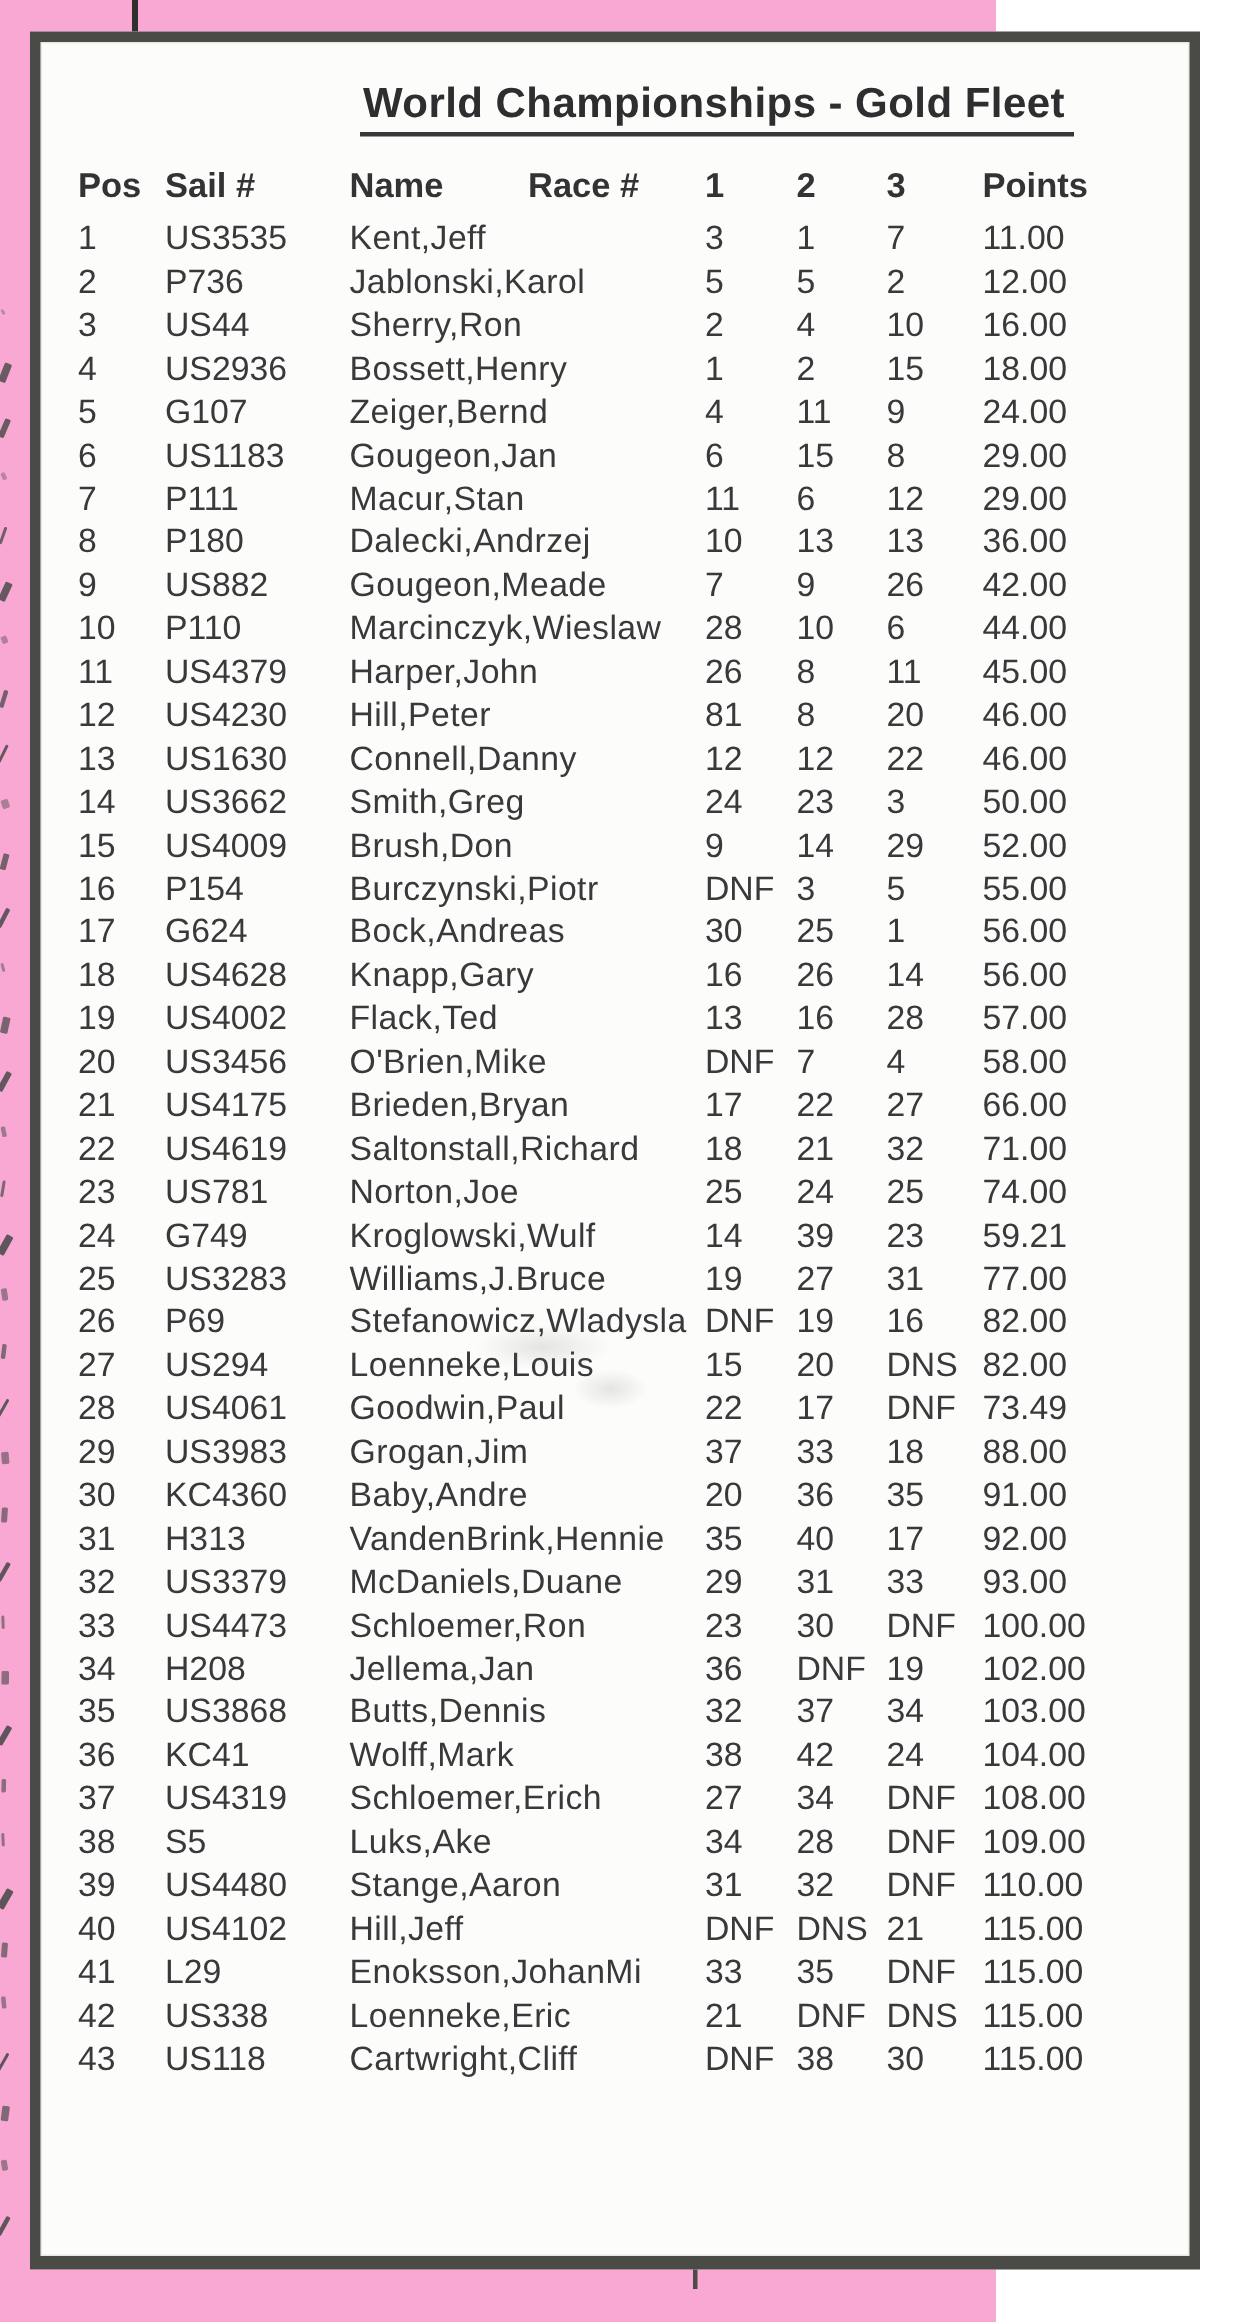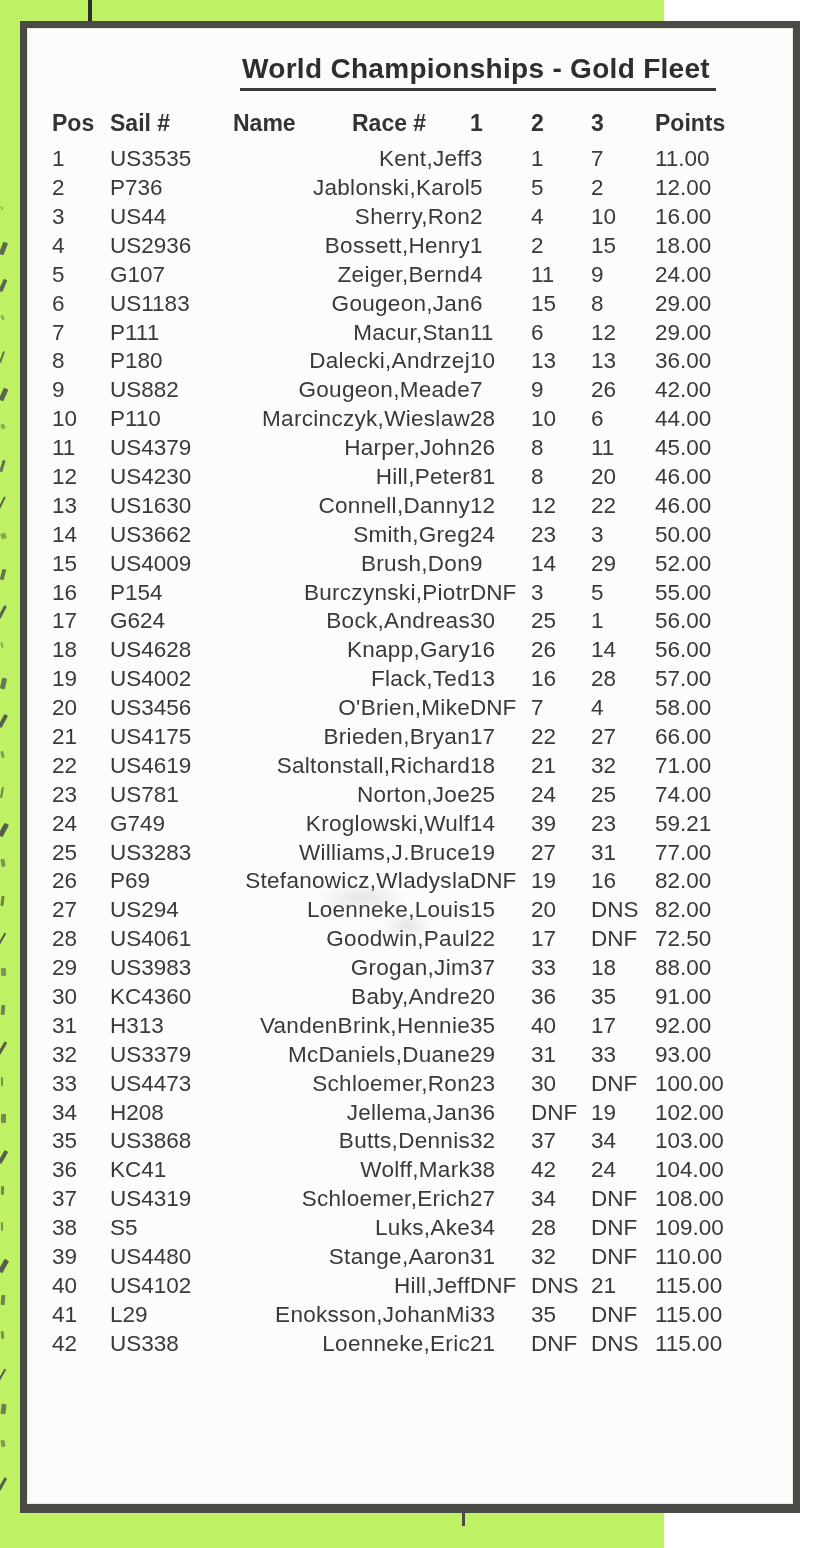--- a/index.html
+++ b/index.html
@@ -1,21 +1,21 @@
 <!DOCTYPE html>
 <html><head>
 <meta charset="utf-8">
 <style>
   html,body{margin:0;padding:0;}
   body{
     width:822px;height:1548px;position:relative;overflow:hidden;
     background:#ffffff;
     font-family:"Liberation Sans", sans-serif;
   }
-  .page{position:absolute;left:0;top:0;width:664px;height:1548px;background:#bef264;}
+  .page{position:absolute;left:0;top:0;width:664px;height:1548px;background:#f9a8d4;}
   
   .top-line{position:absolute;left:88px;top:0;width:4px;height:24px;background:#2f2f2d;}
   
   .frame{
     position:absolute;left:20px;top:21px;width:780px;height:1492px;
     box-sizing:border-box;background:#fcfcfb;
     border:7px solid #4a4a47;border-bottom-width:9px;
     box-shadow:inset 0 0 0 1px #e8e8e4;
   }
   .title-wrap{position:absolute;left:0;right:0;top:25px;text-align:center;padding-left:136px;}
@@ -32,21 +32,21 @@
   col.c-r1{width:61px;} col.c-r2{width:60px;} col.c-r3{width:64px;} col.c-pts{width:110px;}
   thead th{
     position:relative;text-align:left;font-weight:bold;font-size:23px;
     color:#333335;height:35px;padding:0;vertical-align:top;white-space:nowrap;
   }
   thead .h-race{position:absolute;left:119px;top:0;}
   tbody td{
     height:28.9px;padding:0;white-space:nowrap;overflow:visible;
     vertical-align:middle;line-height:1;
   }
-  td.name-cell{letter-spacing:.3px;text-align:right;}
+  td.name-cell{letter-spacing:.3px;}
   
   #edge-artifacts{position:absolute;left:0;top:0;width:12px;height:1548px;}
   .edge-mark{position:absolute;left:1px;background:#4b4b4b;border-radius:1px;}
   
   .smudge{position:absolute;border-radius:50%;
     background:radial-gradient(closest-side, rgba(120,120,118,.18), rgba(120,120,118,0));}
   .smudge.s1{left:290px;top:855px;width:90px;height:30px;}
   .smudge.s2{left:355px;top:885px;width:50px;height:26px;}
   
   .bottom-tick{position:absolute;left:462px;top:1513px;width:3px;height:13px;background:#4b4b49;}
@@ -330,21 +330,21 @@
             <td>DNS</td>
             <td>82.00</td>
           </tr>
           <tr>
             <td>28</td>
             <td>US4061</td>
             <td class="name-cell">Goodwin,Paul</td>
             <td>22</td>
             <td>17</td>
             <td>DNF</td>
-            <td>72.50</td>
+            <td>73.49</td>
           </tr>
           <tr>
             <td>29</td>
             <td>US3983</td>
             <td class="name-cell">Grogan,Jim</td>
             <td>37</td>
             <td>33</td>
             <td>18</td>
             <td>88.00</td>
           </tr>
@@ -456,20 +456,29 @@
             <td>DNF</td>
             <td>115.00</td>
           </tr>
           <tr>
             <td>42</td>
             <td>US338</td>
             <td class="name-cell">Loenneke,Eric</td>
             <td>21</td>
             <td>DNF</td>
             <td>DNS</td>
+            <td>115.00</td>
+          </tr>
+          <tr>
+            <td>43</td>
+            <td>US118</td>
+            <td class="name-cell">Cartwright,Cliff</td>
+            <td>DNF</td>
+            <td>38</td>
+            <td>30</td>
             <td>115.00</td>
           </tr>
         </tbody>
     </table>
 
     <div class="smudge s1"></div>
     <div class="smudge s2"></div>
   </div>
 
   <div id="edge-artifacts">

